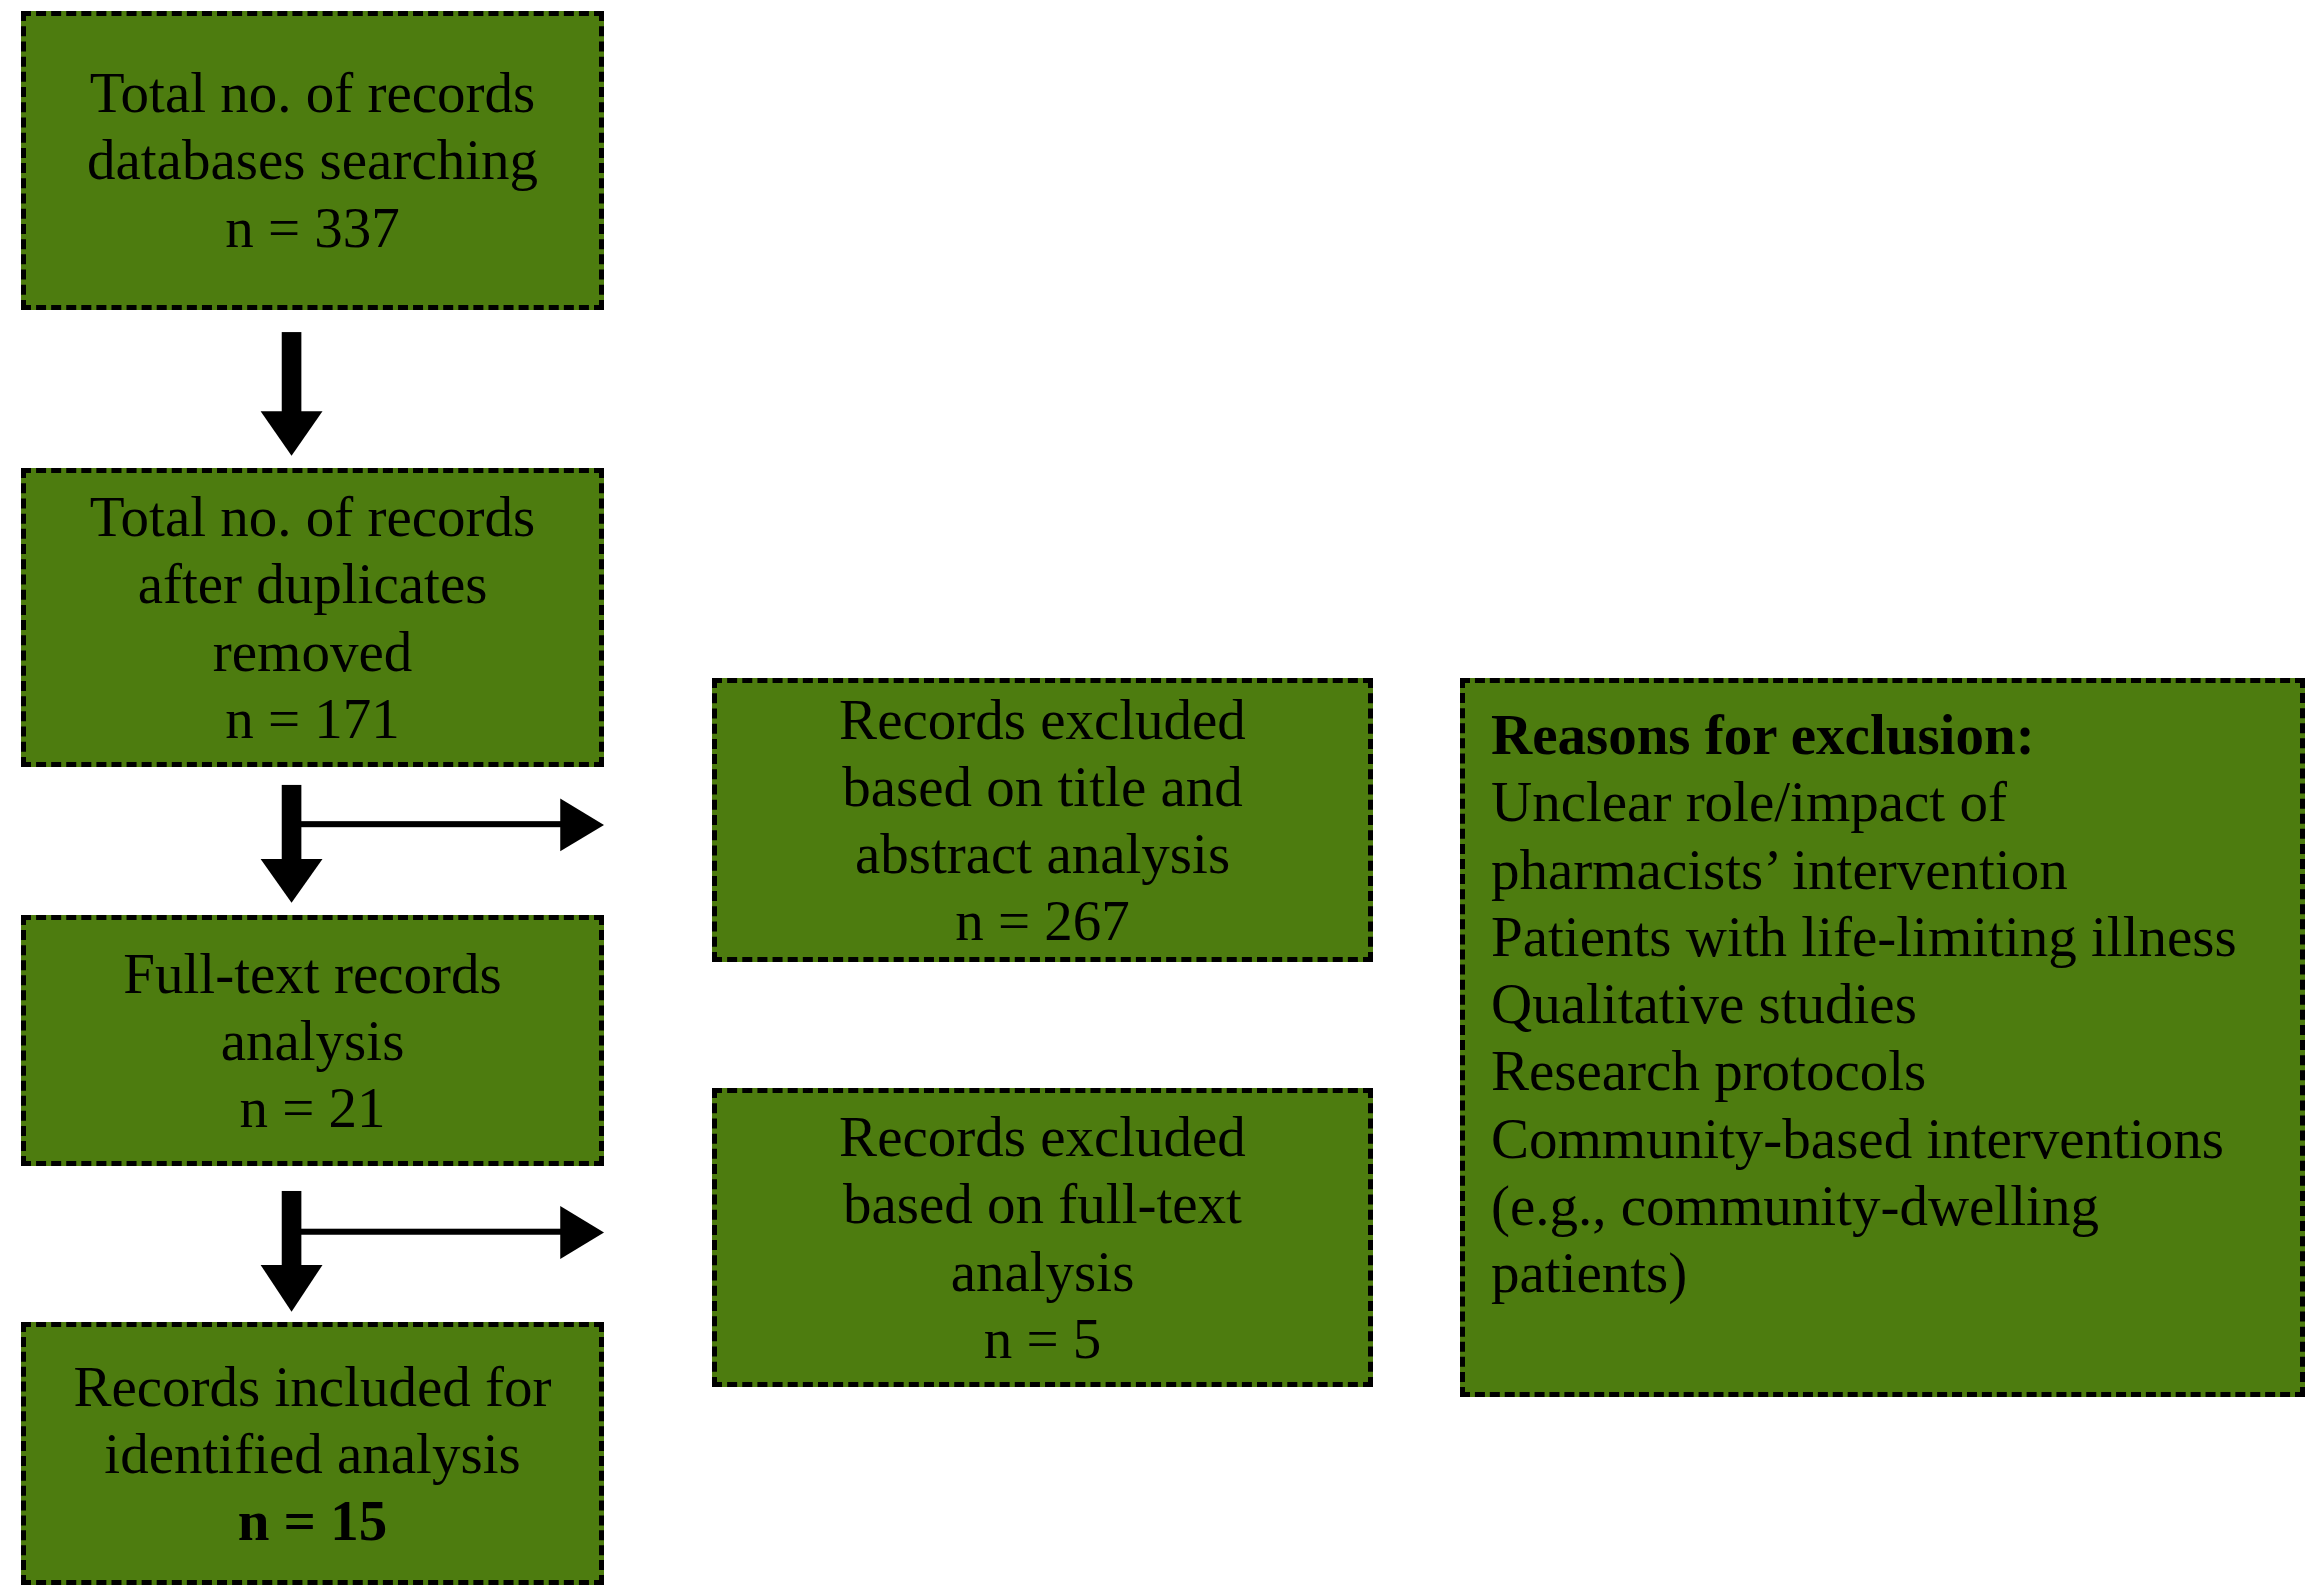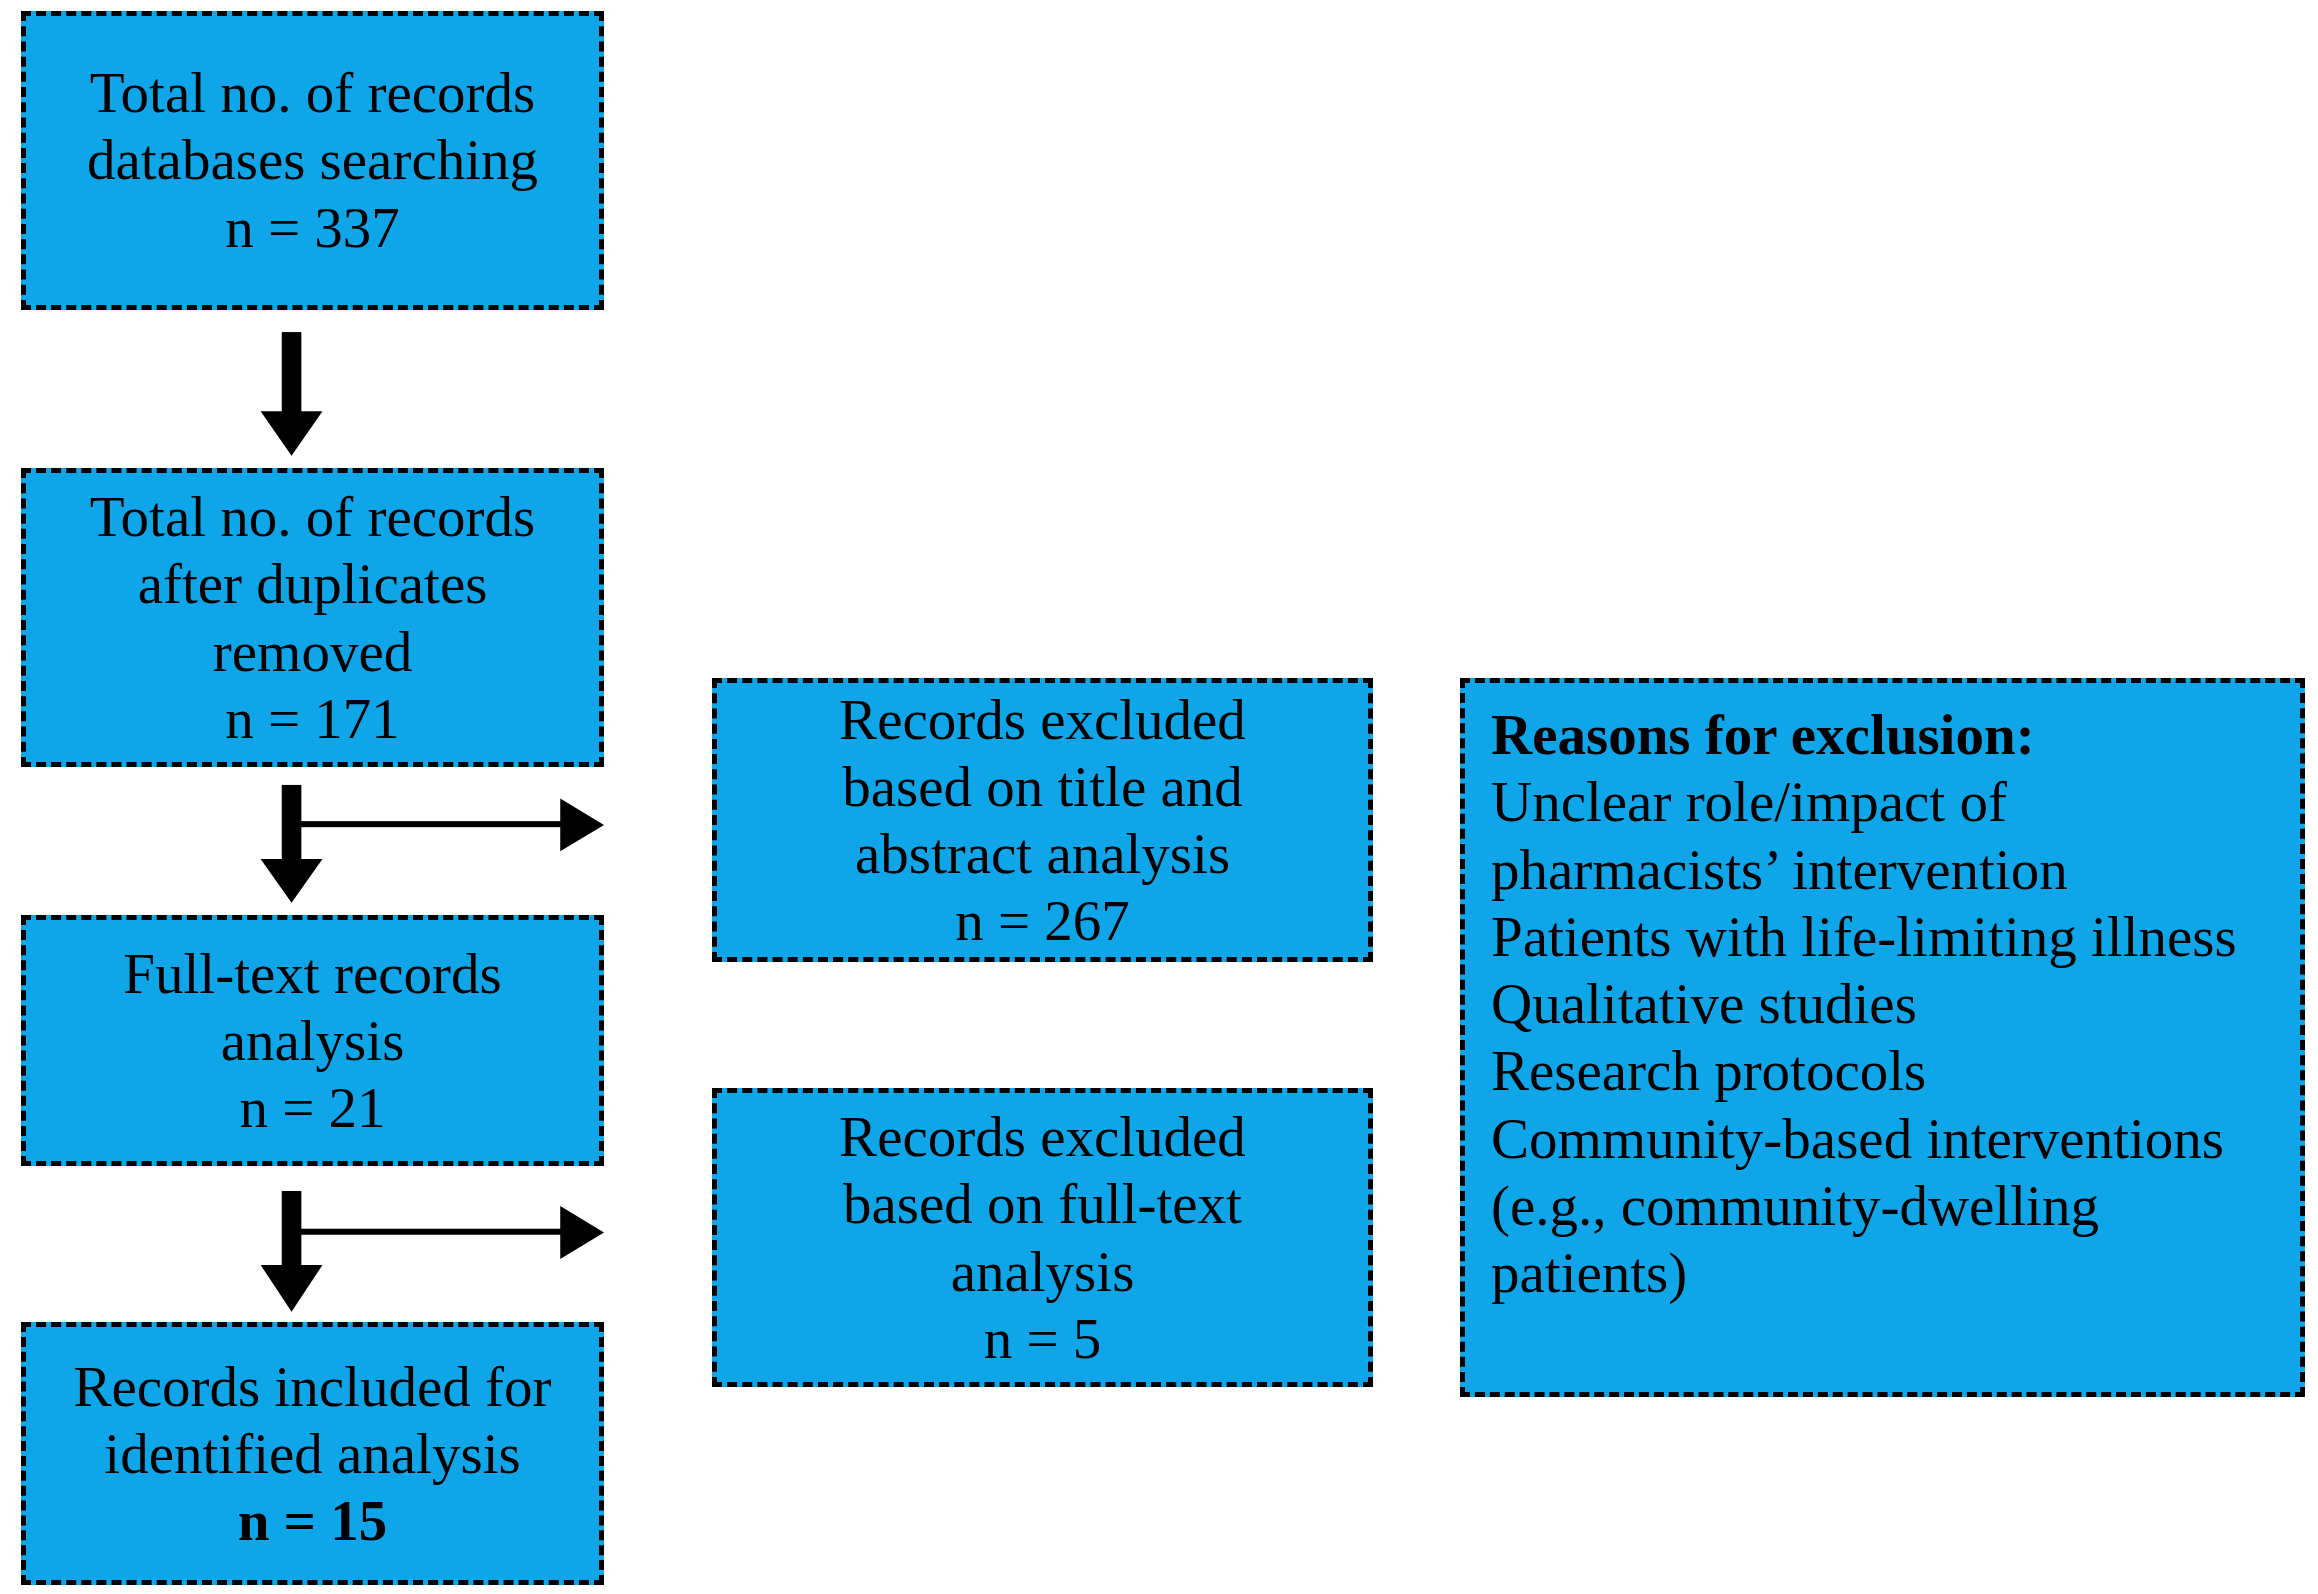--- a/index.html
+++ b/index.html
@@ -13,21 +13,21 @@
     height: 1594px;
     background: #ffffff;
     font-family: "Liberation Serif", "DejaVu Serif", serif;
     color: #000000;
     overflow: hidden;
   }
   .node {
     position: absolute;
     box-sizing: border-box;
     border: 5.3px dashed #000000;
-    background: #0ea5e9;
+    background: #4d7c0f;
     display: flex;
     flex-direction: column;
     align-items: center;
     justify-content: center;
     text-align: center;
     line-height: 1.18;
   }
   .node .line {
     display: block;
     white-space: pre;

